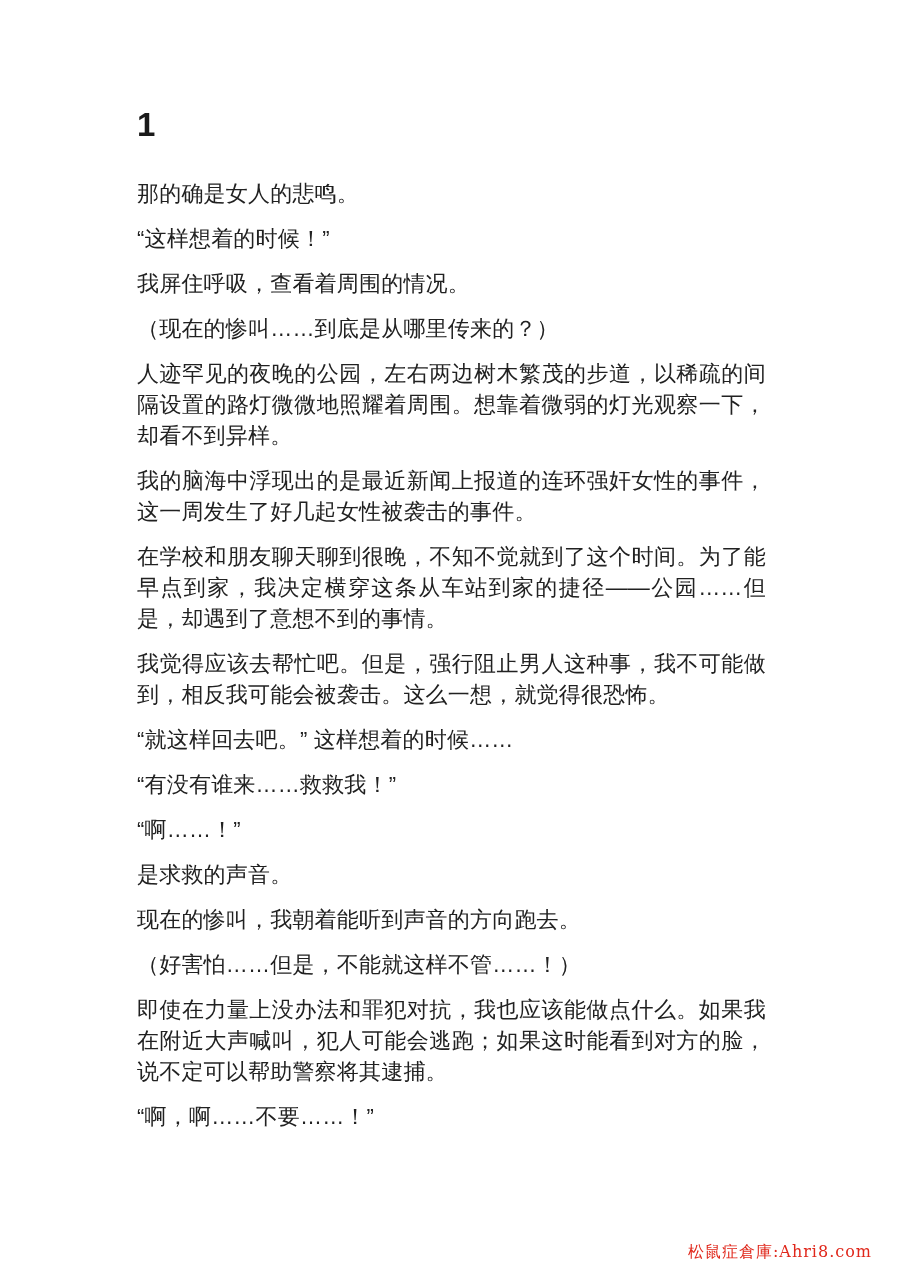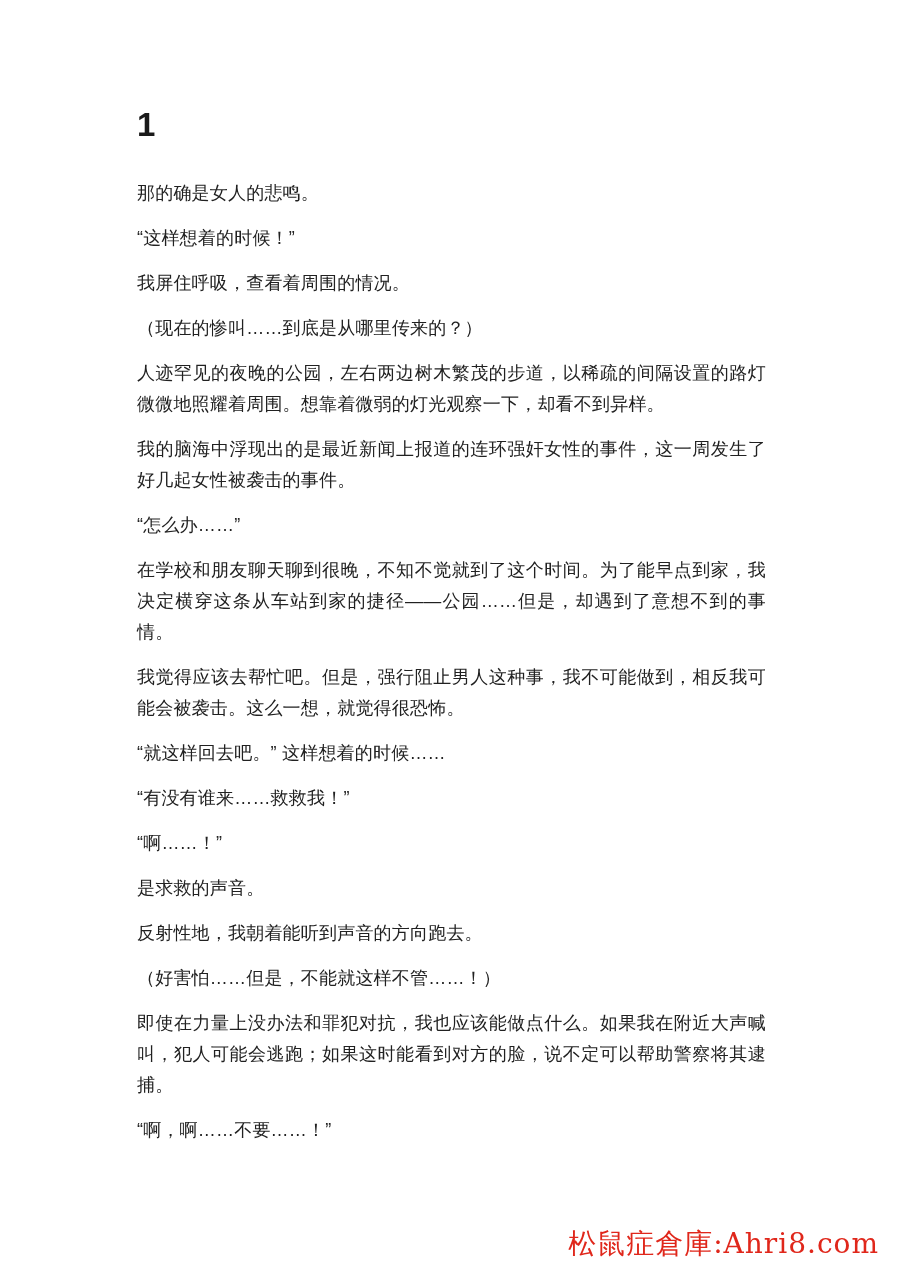--- a/index.html
+++ b/index.html
@@ -22,58 +22,57 @@
     width: 629px;
   }
   .chapter-number {
     font-size: 33px;
     line-height: 38px;
     font-weight: 600;
     color: #1a1a1a;
     margin: 0 0 34px 0;
   }
   .paragraphs p {
-    font-size: 18px;
+    font-size: 22px;
     line-height: 31px;
     margin: 0 0 14px 0;
     color: #212121;
     text-align: justify;
     letter-spacing: 0.2px;
     word-break: break-all;
   }
   .watermark {
     position: absolute;
-    right: 21px;
+    right: 28px;
     bottom: 10px;
     font-family: "DejaVu Serif", "Liberation Serif", serif;
-    font-size: 28px;
+    font-size: 16px;
     letter-spacing: 1px;
     white-space: nowrap;
   }
 </style>
 </head>
 <body>
 
 <div class="page">
   <div class="content">
     <div class="chapter-number">1</div>
     <div class="paragraphs" id="paragraphs">
         <p>那的确是女人的悲鸣。</p>
         <p>“这样想着的时候！”</p>
         <p>我屏住呼吸，查看着周围的情况。</p>
         <p>（现在的惨叫……到底是从哪里传来的？）</p>
         <p>人迹罕见的夜晚的公园，左右两边树木繁茂的步道，以稀疏的间隔设置的路灯微微地照耀着周围。想靠着微弱的灯光观察一下，却看不到异样。</p>
         <p>我的脑海中浮现出的是最近新闻上报道的连环强奸女性的事件，这一周发生了好几起女性被袭击的事件。</p>
-        <p>“怎么办……”</p>
         <p>在学校和朋友聊天聊到很晚，不知不觉就到了这个时间。为了能早点到家，我决定横穿这条从车站到家的捷径——公园……但是，却遇到了意想不到的事情。</p>
         <p>我觉得应该去帮忙吧。但是，强行阻止男人这种事，我不可能做到，相反我可能会被袭击。这么一想，就觉得很恐怖。</p>
         <p>“就这样回去吧。” 这样想着的时候……</p>
         <p>“有没有谁来……救救我！”</p>
         <p>“啊……！”</p>
         <p>是求救的声音。</p>
-        <p>反射性地，我朝着能听到声音的方向跑去。</p>
+        <p>现在的惨叫，我朝着能听到声音的方向跑去。</p>
         <p>（好害怕……但是，不能就这样不管……！）</p>
         <p>即使在力量上没办法和罪犯对抗，我也应该能做点什么。如果我在附近大声喊叫，犯人可能会逃跑；如果这时能看到对方的脸，说不定可以帮助警察将其逮捕。</p>
         <p>“啊，啊……不要……！”</p>
       </div>
   </div>
   <div class="watermark" style="color: rgb(224, 39, 27);">松鼠症倉庫:Ahri8.com</div>
 </div>
 
 </body></html>

